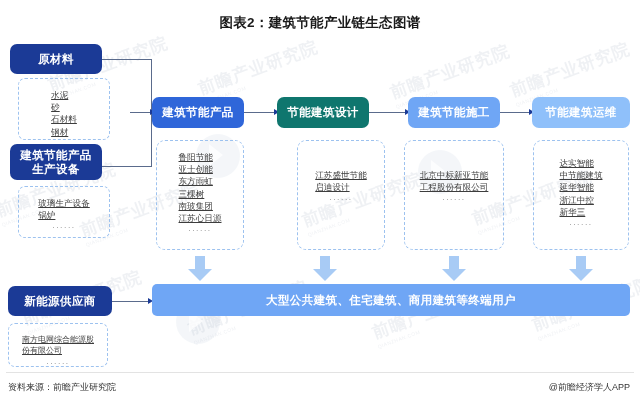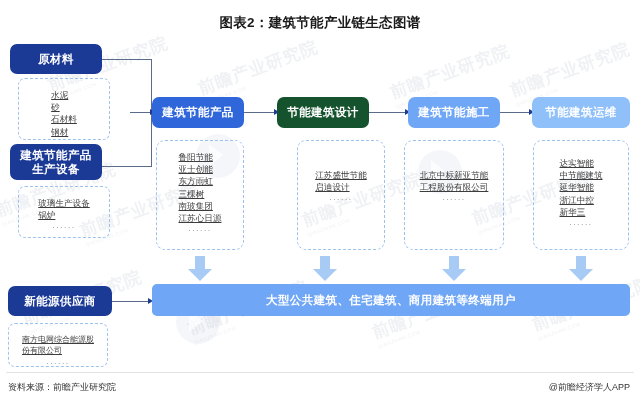--- a/index.html
+++ b/index.html
@@ -47,21 +47,21 @@
   .stage-box {
     position: absolute;
     border-radius: 7px;
     display: flex; align-items: center; justify-content: center;
     color: #ffffff; font-weight: 700; font-size: 11.5px;
     letter-spacing: .4px; text-align: center; line-height: 1.25;
     z-index: 5;
   }
   .navy   { background: #1b3a96; }
   .blue1  { background: #2f66d9; }
-  .blue2  { background: #14532d; }
+  .blue2  { background: #0f766e; }
   .blue3  { background: #6fa6f5; }
   .blue4  { background: #8fc0fa; }
 
   
   .dash-panel {
     position: absolute;
     border: 1.3px dashed #9dc2ef;
     border-radius: 9px;
     background: transparent;
     display: flex; flex-direction: column; align-items: center; justify-content: flex-start;

